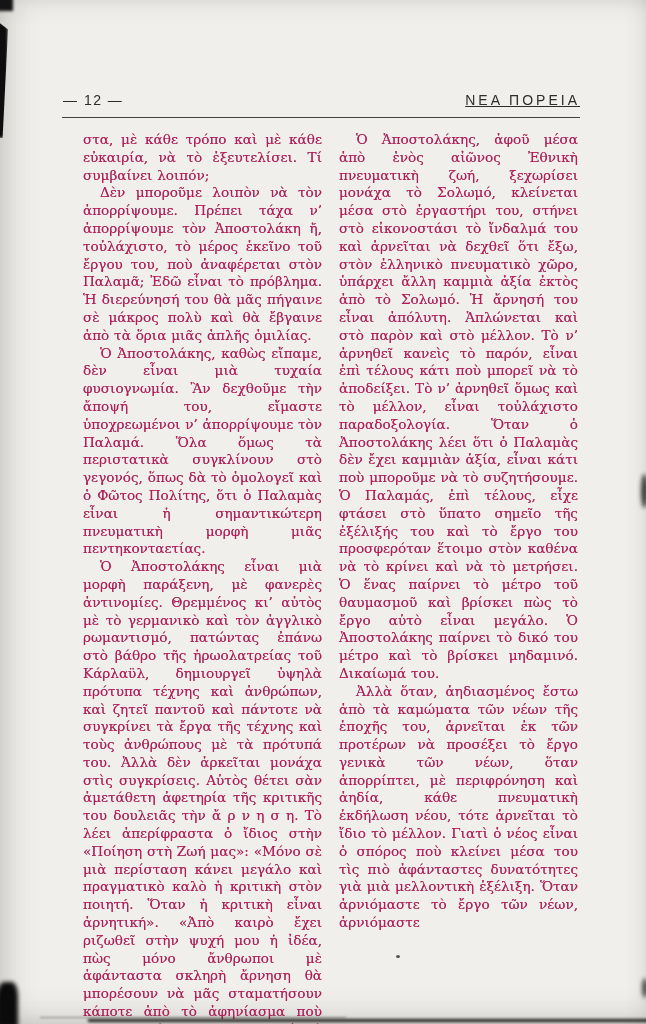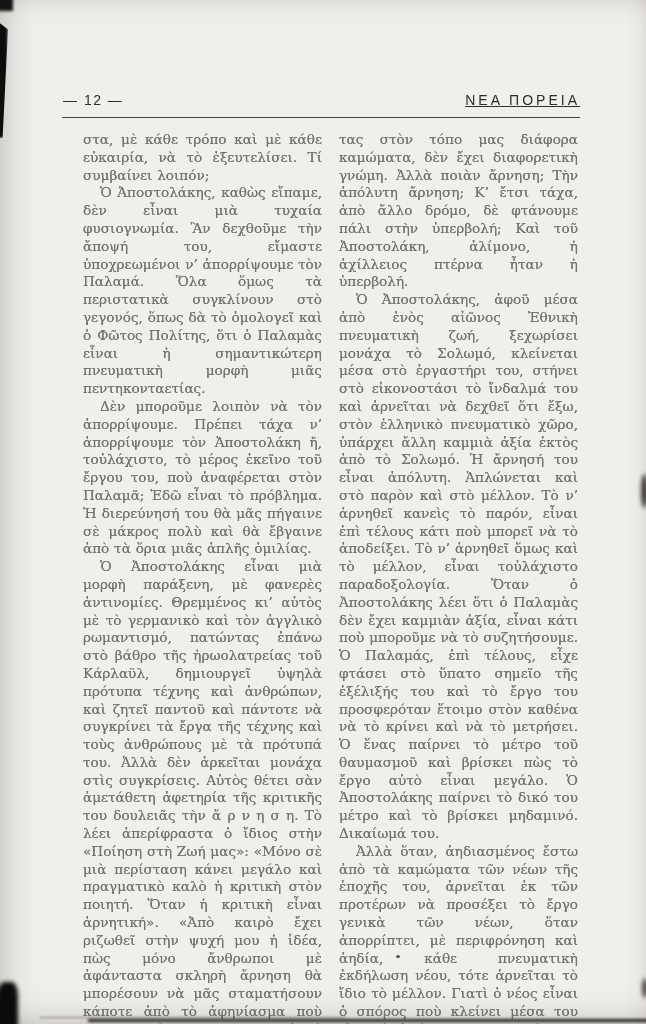--- a/index.html
+++ b/index.html
@@ -58,21 +58,21 @@
     gap: 17px;
   }
   .col {
     width: 239px;
   }
   .col p {
     margin: 0;
     text-align: justify;
     font-size: 13.6px;
     line-height: 17.8px;
-    color: #737373;
+    color: #be185d;
     text-shadow: 0 0 0.5px rgba(43,41,39,0.55);
     word-spacing: 0.5px;
   }
   .col p.indent { text-indent: 17px; }
 
   
   .artifact { position: absolute; pointer-events: none; }
   .art-topleft-edge {
     left: -4px; top: 20px; width: 12px; height: 118px;
     background: #0d0d0d;
@@ -117,26 +117,25 @@
   <div class="header">
     <span class="page-number">— 12 —</span>
     <span class="journal-title">ΝΕΑ ΠΟΡΕΙΑ</span>
   </div>
 
   <div class="rule"></div>
 
   <div class="columns">
     <div class="col">
       <p>στα, μὲ κάθε τρόπο καὶ μὲ κάθε εὐκαιρία, νὰ τὸ ἐξευτελίσει. Τί συμβαίνει λοιπόν;</p>
+      <p class="indent">Δὲν μποροῦμε λοιπὸν νὰ τὸν ἀπορρίψουμε. Πρέπει τάχα ν’ ἀπορρίψουμε τὸν Ἀποστολάκη ἤ, τοὐλάχιστο, τὸ μέρος ἐκεῖνο τοῦ ἔργου του, ποὺ ἀναφέρεται στὸν Παλαμᾶ; Ἐδῶ εἶναι τὸ πρόβλημα. Ἡ διερεύνησή του θὰ μᾶς πήγαινε σὲ μάκρος πολὺ καὶ θὰ ἔβγαινε ἀπὸ τὰ ὅρια μιᾶς ἁπλῆς ὁμιλίας.</p>
       <p class="indent">Ὁ Ἀποστολάκης, καθὼς εἴπαμε, δὲν εἶναι μιὰ τυχαία φυσιογνωμία. Ἂν δεχθοῦμε τὴν ἄποψή του, εἴμαστε ὑποχρεωμένοι ν’ ἀπορρίψουμε τὸν Παλαμά. Ὅλα ὅμως τὰ περιστατικὰ συγκλίνουν στὸ γεγονός, ὅπως δὰ τὸ ὁμολογεῖ καὶ ὁ Φῶτος Πολίτης, ὅτι ὁ Παλαμὰς εἶναι ἡ σημαντικώτερη πνευματικὴ μορφὴ μιᾶς πεντηκονταετίας.</p>
-      <p class="indent">Δὲν μποροῦμε λοιπὸν νὰ τὸν ἀπορρίψουμε. Πρέπει τάχα ν’ ἀπορρίψουμε τὸν Ἀποστολάκη ἤ, τοὐλάχιστο, τὸ μέρος ἐκεῖνο τοῦ ἔργου του, ποὺ ἀναφέρεται στὸν Παλαμᾶ; Ἐδῶ εἶναι τὸ πρόβλημα. Ἡ διερεύνησή του θὰ μᾶς πήγαινε σὲ μάκρος πολὺ καὶ θὰ ἔβγαινε ἀπὸ τὰ ὅρια μιᾶς ἁπλῆς ὁμιλίας.</p>
       <p class="indent">Ὁ Ἀποστολάκης εἶναι μιὰ μορφὴ παράξενη, μὲ φανερὲς ἀντινομίες. Θρεμμένος κι’ αὐτὸς μὲ τὸ γερμανικὸ καὶ τὸν ἀγγλικὸ ρωμαντισμό, πατώντας ἐπάνω στὸ βάθρο τῆς ἡρωολατρείας τοῦ Κάρλαϋλ, δημιουργεῖ ὑψηλὰ πρότυπα τέχνης καὶ ἀνθρώπων, καὶ ζητεῖ παντοῦ καὶ πάντοτε νὰ συγκρίνει τὰ ἔργα τῆς τέχνης καὶ τοὺς ἀνθρώπους μὲ τὰ πρότυπά του. Ἀλλὰ δὲν ἀρκεῖται μονάχα στὶς συγκρίσεις. Αὐτὸς θέτει σὰν ἀμετάθετη ἀφετηρία τῆς κριτικῆς του δουλειᾶς τὴν ἄ ρ ν η σ η. Τὸ λέει ἀπερίφραστα ὁ ἴδιος στὴν «Ποίηση στὴ Ζωή μας»: «Μόνο σὲ μιὰ περίσταση κάνει μεγάλο καὶ πραγματικὸ καλὸ ἡ κριτικὴ στὸν ποιητή. Ὅταν ἡ κριτικὴ εἶναι ἀρνητική». «Ἀπὸ καιρὸ ἔχει ριζωθεῖ στὴν ψυχή μου ἡ ἰδέα, πὼς μόνο ἄνθρωποι μὲ ἀφάνταστα σκληρὴ ἄρνηση θὰ μπορέσουν νὰ μᾶς σταματήσουν κάποτε ἀπὸ τὸ ἀφηνίασμα ποὺ πήραμε στὸν κατήφορο». Ναί, μὲ τὴν ἄρνηση. Κανένας τίμιος ἄνθρωπος, βλέπον-</p>
     </div>
     <div class="col">
-      <p>τας στὸν τόπο μας διάφορα καμώματα, δὲν ἔχει διαφορετικὴ γνώμη. Ἀλλὰ ποιὰν ἄρνηση; Τὴν ἀπόλυτη ἄρνηση; Κ’ ἔτσι τάχα, ἀπὸ ἄλλο δρόμο, δὲ φτάνουμε πάλι στὴν ὑπερβολή; Καὶ τοῦ Ἀποστολάκη, ἀλίμονο, ἡ ἀχίλλειος πτέρνα ἦταν ἡ ὑπερβολή.</p>
       <p class="indent">Ὁ Ἀποστολάκης, ἀφοῦ μέσα ἀπὸ ἑνὸς αἰῶνος Ἐθνικὴ πνευματικὴ ζωή, ξεχωρίσει μονάχα τὸ Σολωμό, κλείνεται μέσα στὸ ἐργαστήρι του, στήνει στὸ εἰκονοστάσι τὸ ἴνδαλμά του καὶ ἀρνεῖται νὰ δεχθεῖ ὅτι ἔξω, στὸν ἑλληνικὸ πνευματικὸ χῶρο, ὑπάρχει ἄλλη καμμιὰ ἀξία ἐκτὸς ἀπὸ τὸ Σολωμό. Ἡ ἄρνησή του εἶναι ἀπόλυτη. Ἁπλώνεται καὶ στὸ παρὸν καὶ στὸ μέλλον. Τὸ ν’ ἀρνηθεῖ κανεὶς τὸ παρόν, εἶναι ἐπὶ τέλους κάτι ποὺ μπορεῖ νὰ τὸ ἀποδείξει. Τὸ ν’ ἀρνηθεῖ ὅμως καὶ τὸ μέλλον, εἶναι τοὐλάχιστο παραδοξολογία. Ὅταν ὁ Ἀποστολάκης λέει ὅτι ὁ Παλαμὰς δὲν ἔχει καμμιὰν ἀξία, εἶναι κάτι ποὺ μποροῦμε νὰ τὸ συζητήσουμε. Ὁ Παλαμάς, ἐπὶ τέλους, εἶχε φτάσει στὸ ὕπατο σημεῖο τῆς ἐξέλιξής του καὶ τὸ ἔργο του προσφερόταν ἕτοιμο στὸν καθένα νὰ τὸ κρίνει καὶ νὰ τὸ μετρήσει. Ὁ ἕνας παίρνει τὸ μέτρο τοῦ θαυμασμοῦ καὶ βρίσκει πὼς τὸ ἔργο αὐτὸ εἶναι μεγάλο. Ὁ Ἀποστολάκης παίρνει τὸ δικό του μέτρο καὶ τὸ βρίσκει μηδαμινό. Δικαίωμά του.</p>
       <p class="indent">Ἀλλὰ ὅταν, ἀηδιασμένος ἔστω ἀπὸ τὰ καμώματα τῶν νέων τῆς ἐποχῆς του, ἀρνεῖται ἐκ τῶν προτέρων νὰ προσέξει τὸ ἔργο γενικὰ τῶν νέων, ὅταν ἀπορρίπτει, μὲ περιφρόνηση καὶ ἀηδία, κάθε πνευματικὴ ἐκδήλωση νέου, τότε ἀρνεῖται τὸ ἴδιο τὸ μέλλον. Γιατὶ ὁ νέος εἶναι ὁ σπόρος ποὺ κλείνει μέσα του τὶς πιὸ ἀφάνταστες δυνατότητες γιὰ μιὰ μελλοντικὴ ἐξέλιξη. Ὅταν ἀρνιόμαστε τὸ ἔργο τῶν νέων, ἀρνιόμαστε</p>
     </div>
   </div>
 
   <div class="artifact art-topleft-edge"></div>
   <div class="artifact art-topleft-corner"></div>
   <div class="artifact art-bottomleft"></div>
   <div class="artifact art-bottom-strip"></div>
   <div class="artifact art-bottom-strip2"></div>

